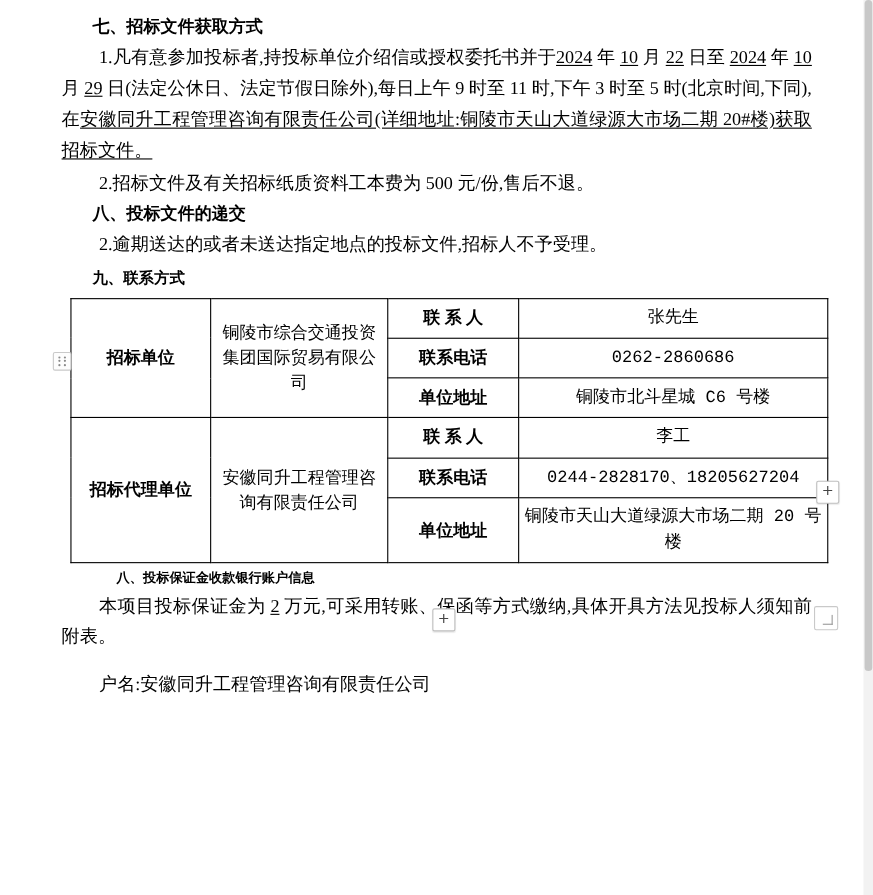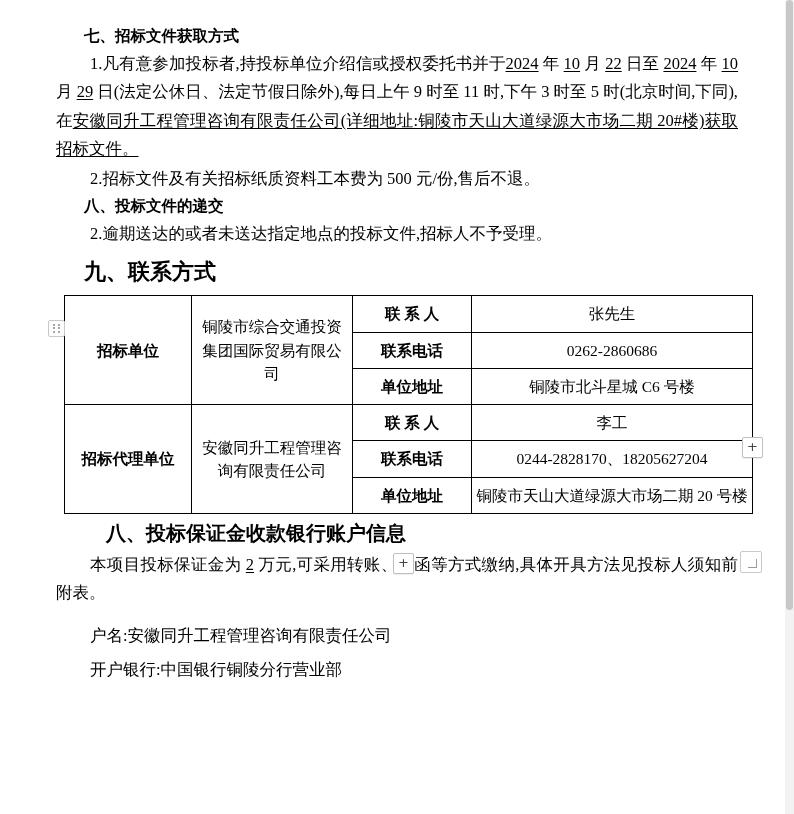--- a/index.html
+++ b/index.html
@@ -13,42 +13,42 @@
     font-family: "Liberation Serif", "DejaVu Serif", serif;
     color: #000000;
     position: relative;
     overflow: hidden;
   }
   .page {
     position: relative;
     width: 794px;
     height: 814px;
     box-sizing: border-box;
-    padding: 24px 56px 0 56px;
+    padding: 12px 56px 0 56px;
   }
   .h-sec {
     font-family: "DejaVu Sans", "Liberation Sans", sans-serif;
     font-weight: bold;
     font-size: 15.5px;
     line-height: 1.55;
     margin: 0 0 2px 0;
     text-indent: 28px;
   }
   .h-sec-big {
     font-family: "DejaVu Sans", "Liberation Sans", sans-serif;
     font-weight: bold;
-    font-size: 22px;
+    font-size: 14px;
     line-height: 1.6;
     margin: 6px 0 6px 0;
     text-indent: 28px;
   }
   .h-sec-mid {
     font-family: "DejaVu Sans", "Liberation Sans", sans-serif;
     font-weight: bold;
-    font-size: 20px;
+    font-size: 12px;
     line-height: 1.55;
     margin: 4px 0 2px 0;
     text-indent: 50px;
     display: flex;
   }
   p.body {
     font-size: 16.5px;
     line-height: 1.72;
     margin: 0 0 1px 0;
     text-align: justify;
@@ -74,21 +74,21 @@
     border: 1px solid #000;
     font-size: 15.5px;
     padding: 6px 4px;
     text-align: center;
     vertical-align: middle;
     line-height: 1.5;
   }
   td.c1 { width: 118px; }
   td.c2 { width: 152px; }
   td.c3 { width: 110px; font-weight: bold; margin-left: 16px; }
-  td.c4 { width: 272px; }
+  td.c4 { width: 272px; font-family: Liberation Mono, monospace; }
   td.lbl-bold { font-weight: bold; margin-left: 24px; }
 
   
   .handle-dots {
     position: absolute;
     left: 48px;
     top: 320px;
     width: 17px;
     height: 17px;
     border: 1px solid #c9c9c9;
@@ -227,21 +227,20 @@
     <span>八、投标保证金收款银行账户信息</span>
   </h2>
 
   <div class="bank-block">
     <p class="body indent2">
       <span>本项目投标保证金为 </span><span class="u">2</span><span> 万元,可采用转账、保函等方式缴纳,具体开具方法见投标人须知前附表。</span>
     </p>
     <div class="gap-sm"></div>
     <div class="gap-sm"></div>
     <p class="body indent2">户名:安徽同升工程管理咨询有限责任公司</p>
-    <p class="body indent2">开户银行:中国银行铜陵分行营业部</p>
   </div>
 
   <div class="handle-dots">
     <i></i>
       <i></i>
       <i></i>
       <i></i>
       <i></i>
       <i></i>
   </div>

